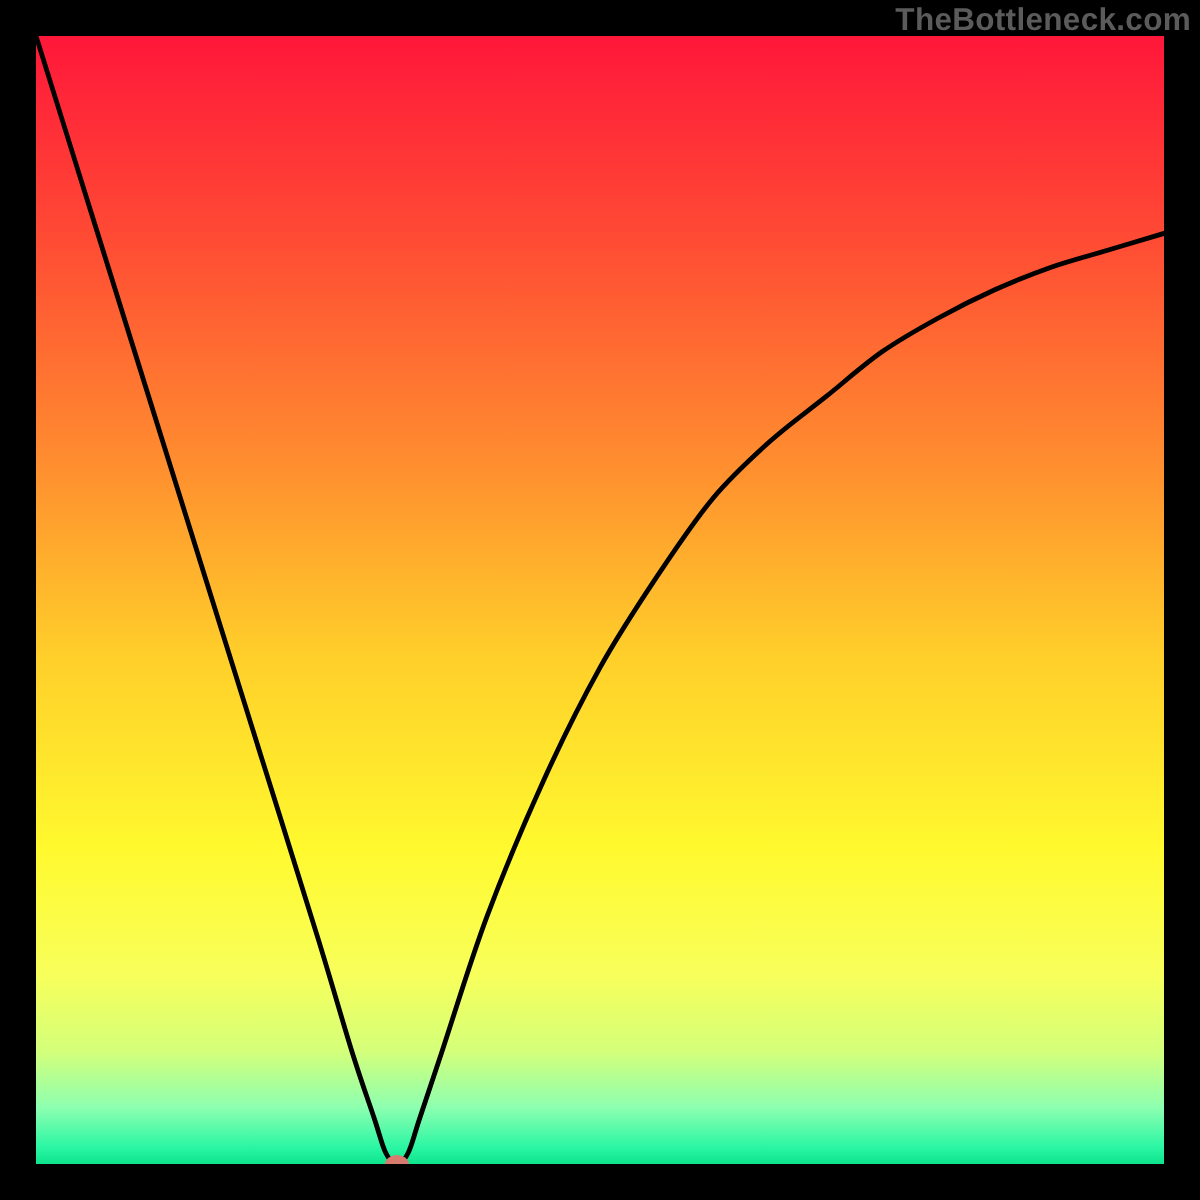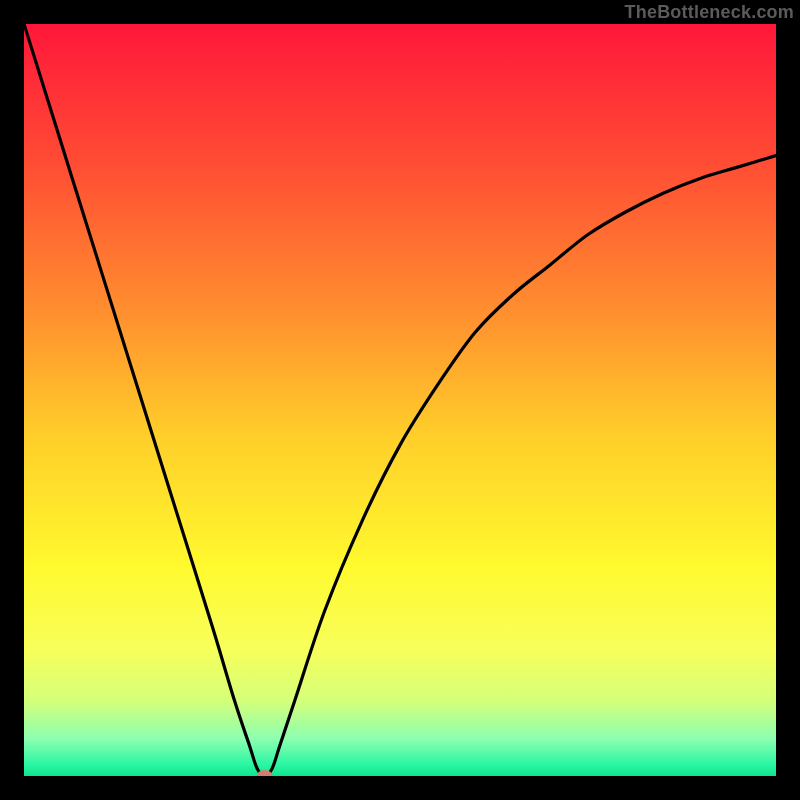--- a/index.html
+++ b/index.html
@@ -23,21 +23,21 @@
     position: absolute;
     left: 0;
     top: 0;
     width: 752px;
     height: 752px;
   }
   .watermark {
     position: absolute;
     top: 2px;
     right: 6px;
-    font-size: 18px;
+    font-size: 21px;
     font-weight: 600;
     color: #5b5b5b;
     letter-spacing: 0.2px;
     user-select: none;
   }
 </style>
 </head>
 <body>
 
 <div class="frame">

